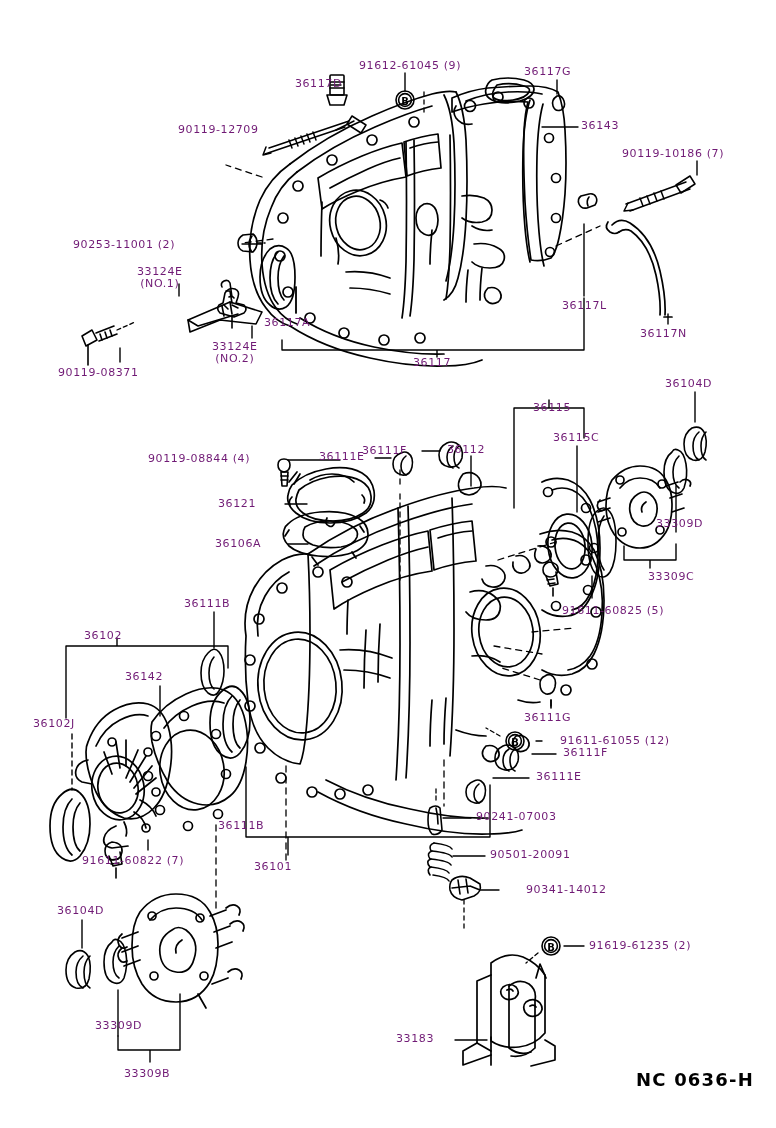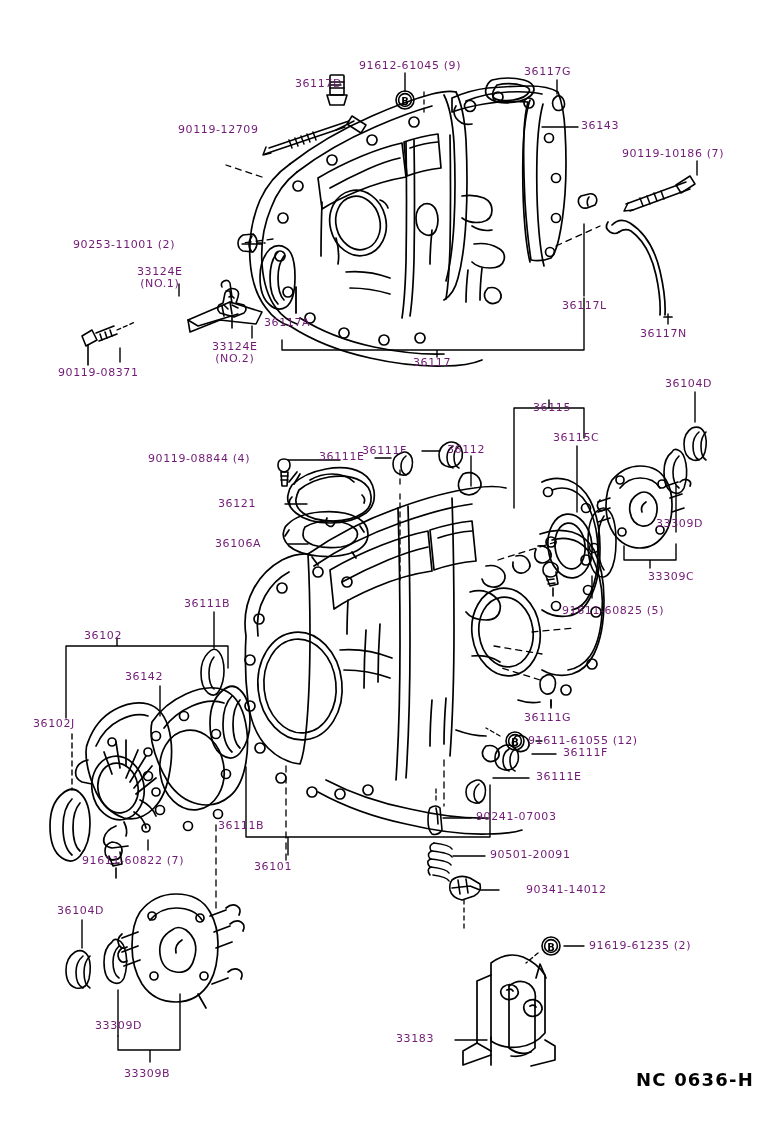--- a/index.html
+++ b/index.html
@@ -629,21 +629,21 @@
       <div class="lbl" style="left: 447px; top: 444px;">36112</div>
       <div class="lbl" style="left: 319px; top: 451px;">36111E</div>
       <div class="lbl" style="left: 148px; top: 453px;">90119-08844 (4)</div>
       <div class="lbl" style="left: 218px; top: 498px;">36121</div>
       <div class="lbl" style="left: 656px; top: 518px;">33309D</div>
       <div class="lbl" style="left: 215px; top: 538px;">36106A</div>
       <div class="lbl" style="left: 648px; top: 571px;">33309C</div>
       <div class="lbl" style="left: 184px; top: 598px;">36111B</div>
       <div class="lbl" style="left: 562px; top: 605px;">91611-60825 (5)</div>
       <div class="lbl" style="left: 524px; top: 712px;">36111G</div>
-      <div class="lbl" style="left: 528px; top: 735px; text-align: right;">91611-61055 (12)</div>
+      <div class="lbl" style="left: 560px; top: 735px; text-align: right;">91611-61055 (12)</div>
       <div class="lbl" style="left: 563px; top: 747px;">36111F</div>
       <div class="lbl" style="left: 536px; top: 771px;">36111E</div>
       <div class="lbl" style="left: 218px; top: 820px;">36111B</div>
       <div class="lbl" style="left: 254px; top: 861px;">36101</div>
       <div class="lbl" style="left: 84px; top: 630px;">36102</div>
       <div class="lbl" style="left: 125px; top: 671px;">36142</div>
       <div class="lbl" style="left: 33px; top: 718px;">36102J</div>
       <div class="lbl" style="left: 82px; top: 855px;">91611-60822 (7)</div>
       <div class="lbl" style="left: 57px; top: 905px;">36104D</div>
       <div class="lbl" style="left: 95px; top: 1020px;">33309D</div>

